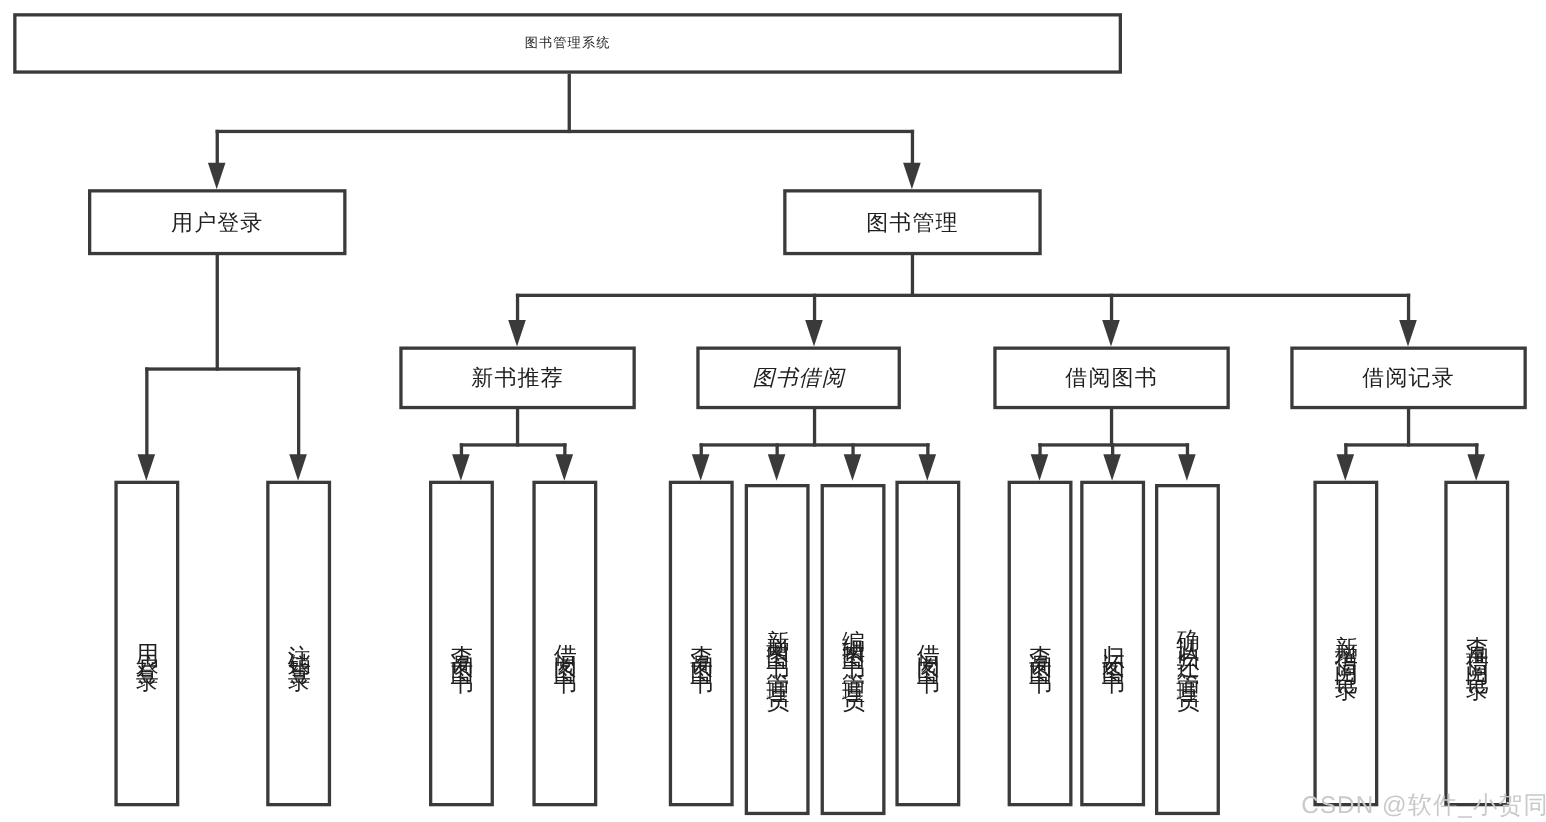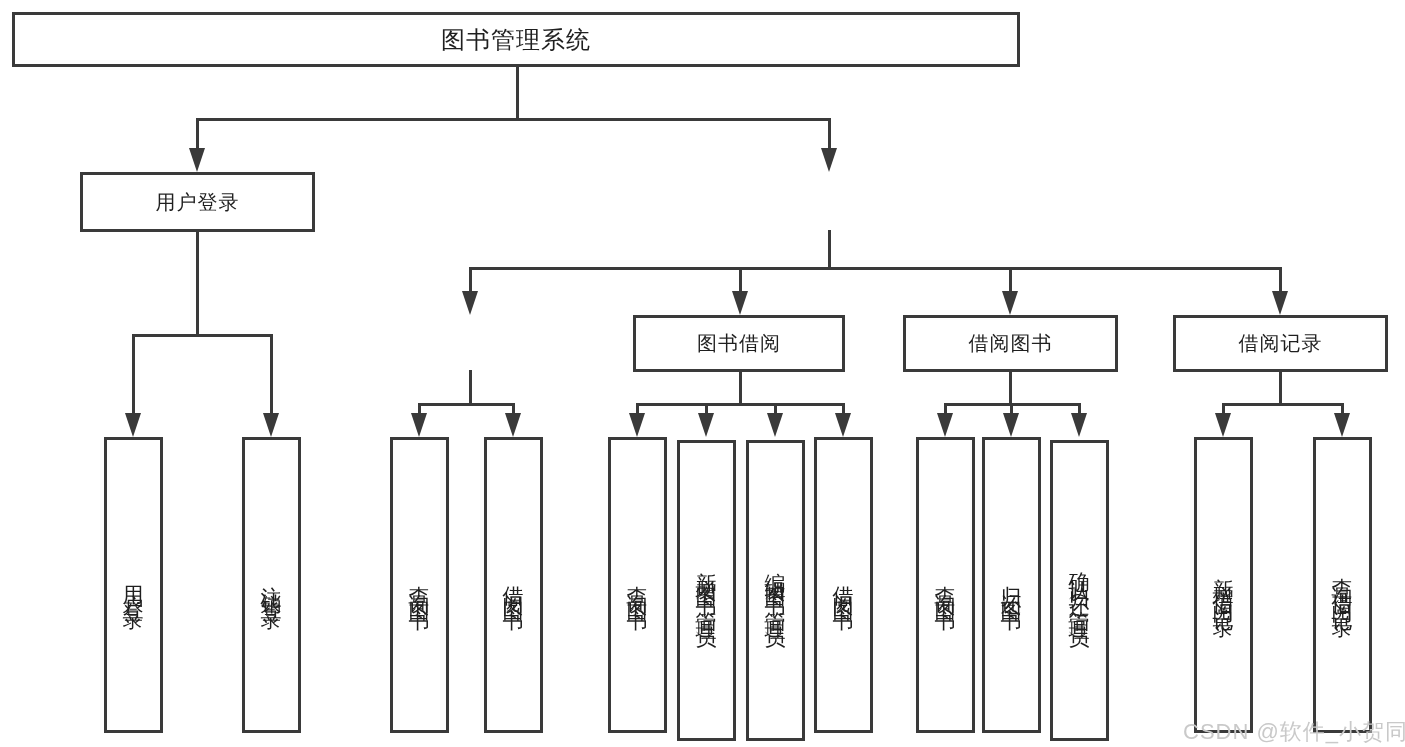--- a/index.html
+++ b/index.html
@@ -16,21 +16,21 @@
     position: absolute;
     background: #ffffff;
     border: 3px solid #3a3a3a;
     box-sizing: border-box;
     display: flex;
     align-items: center;
     justify-content: center;
     text-align: center;
   }
   .hbox { font-size: 20px; letter-spacing: 1px; }
-  .root { font-size: 24px; text-align: center; }
+  .root { font-size: 12px; text-align: center; }
   .vbox {
     writing-mode: vertical-rl;
     text-orientation: mixed;
     font-size: 21px;
     letter-spacing: 8px;
     line-height: 1;
   }
   .line {
     position: absolute;
     background: #3a3a3a;
@@ -66,20 +66,23 @@
   <div class="line" style="left:196px; top:118px; width:635px; height:3px;"></div>
 
   <div class="line" style="left:196px; top:118px; width:3px; height:32px;"></div>
   <div class="arrow" style="left:189px; top:148px;"></div>
   <div class="line" style="left:828px; top:118px; width:3px; height:32px;"></div>
   <div class="arrow" style="left:821px; top:148px;"></div>
 
   <div class="box hbox" style="left:80px; top:172px; width:235px; height:60px;">
       <span>用户登录</span>
     </div>
+  <div class="box hbox" style="left:712px; top:172px; width:235px; height:60px;">
+      <span>图书管理</span>
+    </div>
 
   <div class="line" style="left:196px; top:230px; width:3px; height:107px;"></div>
   <div class="line" style="left:132px; top:334px; width:141px; height:3px;"></div>
   <div class="line" style="left:132px; top:334px; width:3px; height:81px;"></div>
   <div class="arrow" style="left:125px; top:413px;"></div>
   <div class="line" style="left:270px; top:334px; width:3px; height:81px;"></div>
   <div class="arrow" style="left:263px; top:413px;"></div>
 
   <div class="box vbox" style="left:104px; top:437px; width:59px; height:296px;">
       <span>用户登录</span>
@@ -93,21 +96,24 @@
 
   <div class="line" style="left:469px; top:267px; width:3px; height:28px;"></div>
   <div class="arrow" style="left:462px; top:291px;"></div>
   <div class="line" style="left:739px; top:267px; width:3px; height:28px;"></div>
   <div class="arrow" style="left:732px; top:291px;"></div>
   <div class="line" style="left:1009px; top:267px; width:3px; height:28px;"></div>
   <div class="arrow" style="left:1002px; top:291px;"></div>
   <div class="line" style="left:1279px; top:267px; width:3px; height:28px;"></div>
   <div class="arrow" style="left:1272px; top:291px;"></div>
 
-  <div class="box hbox" style="left:633px; top:315px; width:212px; height:57px;">
+  <div class="box hbox" style="left:363px; top:315px; width:215px; height:57px;">
+      <span>新书推荐</span>
+    </div>
+  <div class="box hbox" style="left:633px; top:315px; width:186px; height:57px;font-style:italic;">
       <span>图书借阅</span>
     </div>
   <div class="box hbox" style="left:903px; top:315px; width:215px; height:57px;">
       <span>借阅图书</span>
     </div>
   <div class="box hbox" style="left:1173px; top:315px; width:215px; height:57px;">
       <span>借阅记录</span>
     </div>
 
   <div class="line" style="left:469px; top:370px; width:3px; height:36px;"></div>

